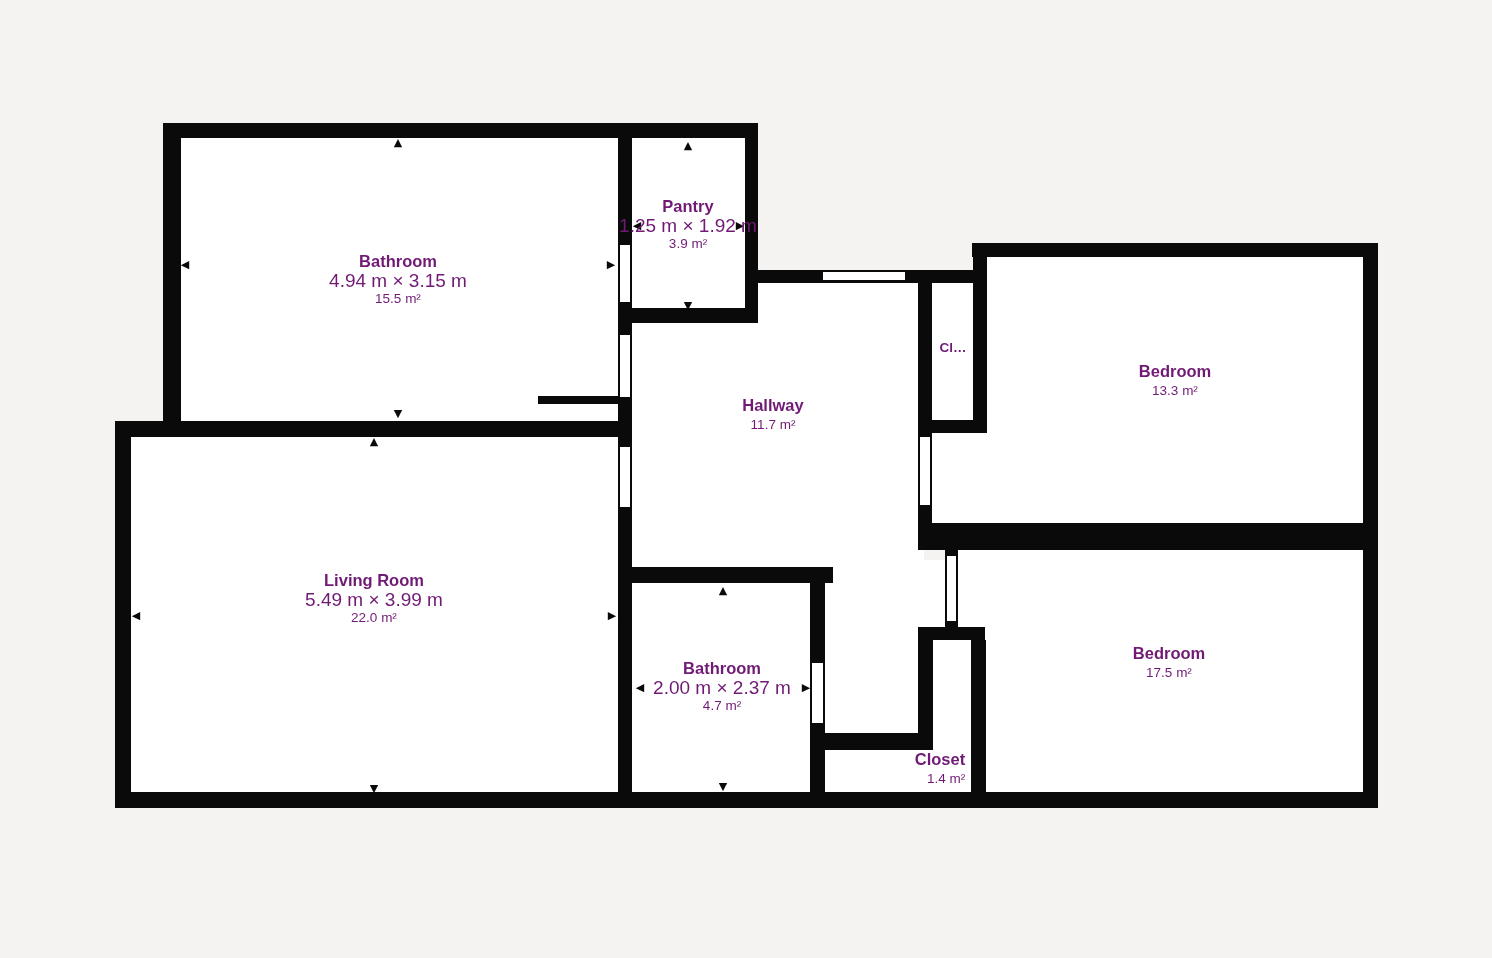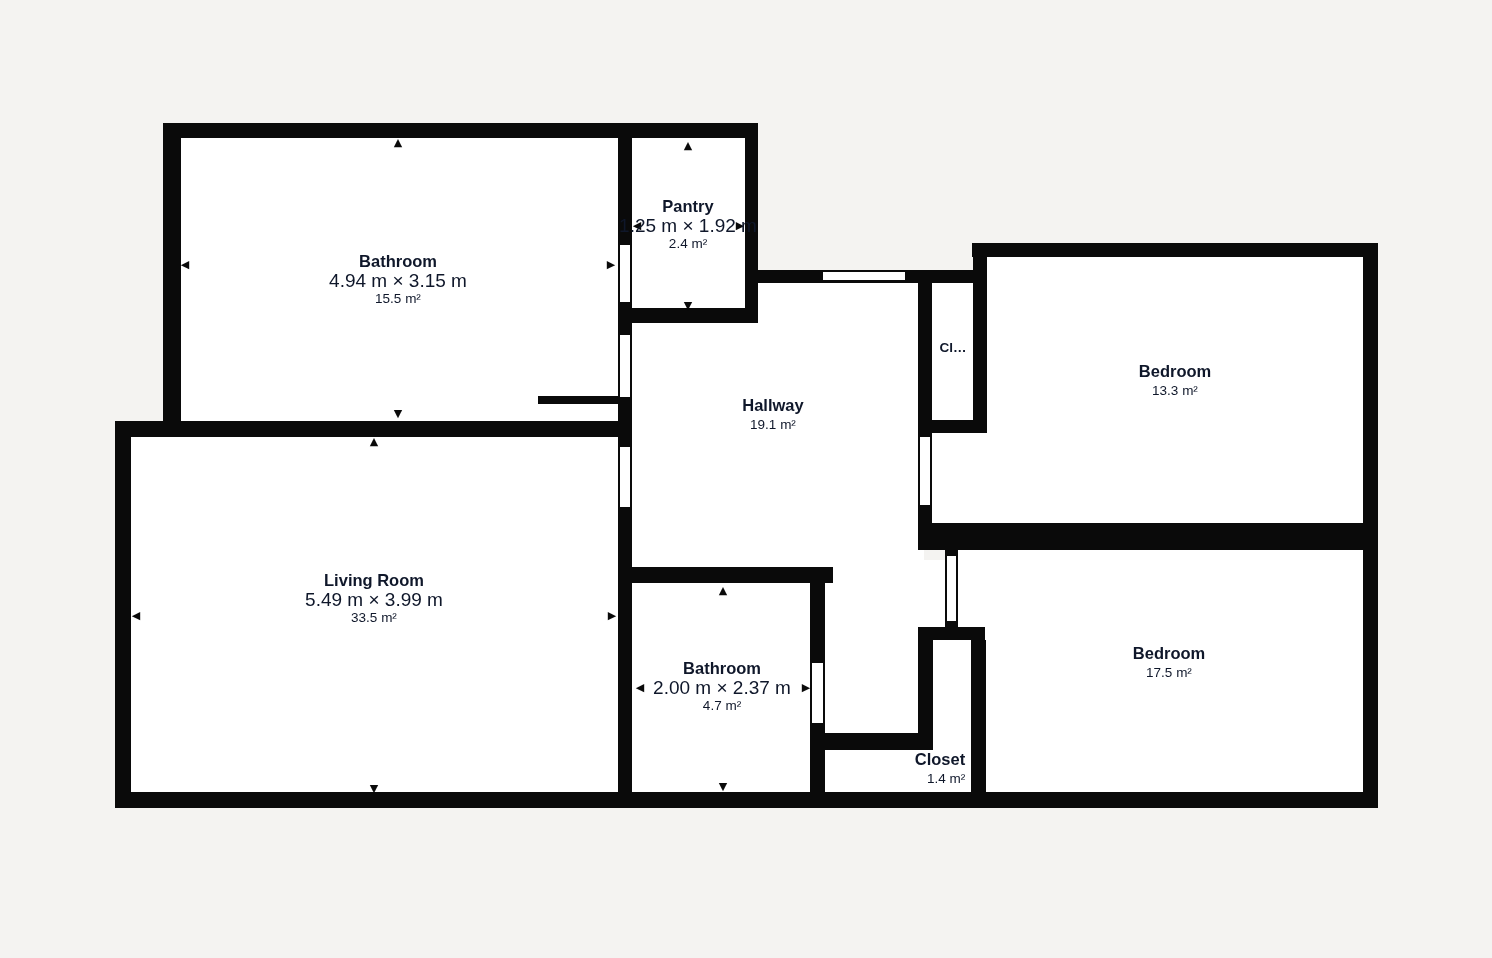--- a/index.html
+++ b/index.html
@@ -11,21 +11,21 @@
     overflow:hidden;
   }
   #plan{position:absolute;left:0;top:0;width:1492px;height:958px;}
   .rm{position:absolute;background:#ffffff;}
   .w{position:absolute;background:#0a0a0a;}
   .d{position:absolute;background:#ffffff;}
   .rl{
     position:absolute;
     transform:translate(-50%,-50%);
     text-align:center;
-    color:#0f172a;
+    color:#701a75;
     white-space:nowrap;
     line-height:1;
   }
   .rn{font-size:16.5px;font-weight:bold;line-height:21px;}
   .rd{font-size:19px;line-height:18px;}
   .ra{font-size:13.5px;line-height:17px;}
   .rn-sm{font-size:13.5px;font-weight:bold;}
   .ar{
     position:absolute;
     transform:translate(-50%,-50%);
@@ -108,26 +108,26 @@
 
   <div class="rl" style="left:398px;top:279px;">
     <div class="rn">Bathroom</div>
     <div class="rd">4.94 m × 3.15 m</div>
     <div class="ra">15.5 m²</div>
   </div>
 
   <div class="rl" style="left:688px;top:224px;">
     <div class="rn">Pantry</div>
     <div class="rd">1.25 m × 1.92 m</div>
-    <div class="ra">2.4 m²</div>
+    <div class="ra">3.9 m²</div>
   </div>
 
   <div class="rl" style="left:773px;top:414px;">
     <div class="rn">Hallway</div>
-    <div class="ra">19.1 m²</div>
+    <div class="ra">11.7 m²</div>
   </div>
 
   <div class="rl" style="left:953px;top:348px;text-align:center;">
     <div class="rn-sm">Cl…</div>
   </div>
 
   <div class="rl" style="left:1175px;top:380px;">
     <div class="rn">Bedroom</div>
     <div class="ra">13.3 m²</div>
   </div>
@@ -144,16 +144,16 @@
   </div>
 
   <div class="rl" style="left:940px;top:768px;text-align:right;">
     <div class="rn">Closet</div>
     <div class="ra">1.4 m²</div>
   </div>
 
   <div class="rl" style="left:374px;top:598px;">
     <div class="rn">Living Room</div>
     <div class="rd">5.49 m × 3.99 m</div>
-    <div class="ra">33.5 m²</div>
+    <div class="ra">22.0 m²</div>
   </div>
 
 </div>
 
 </body></html>

